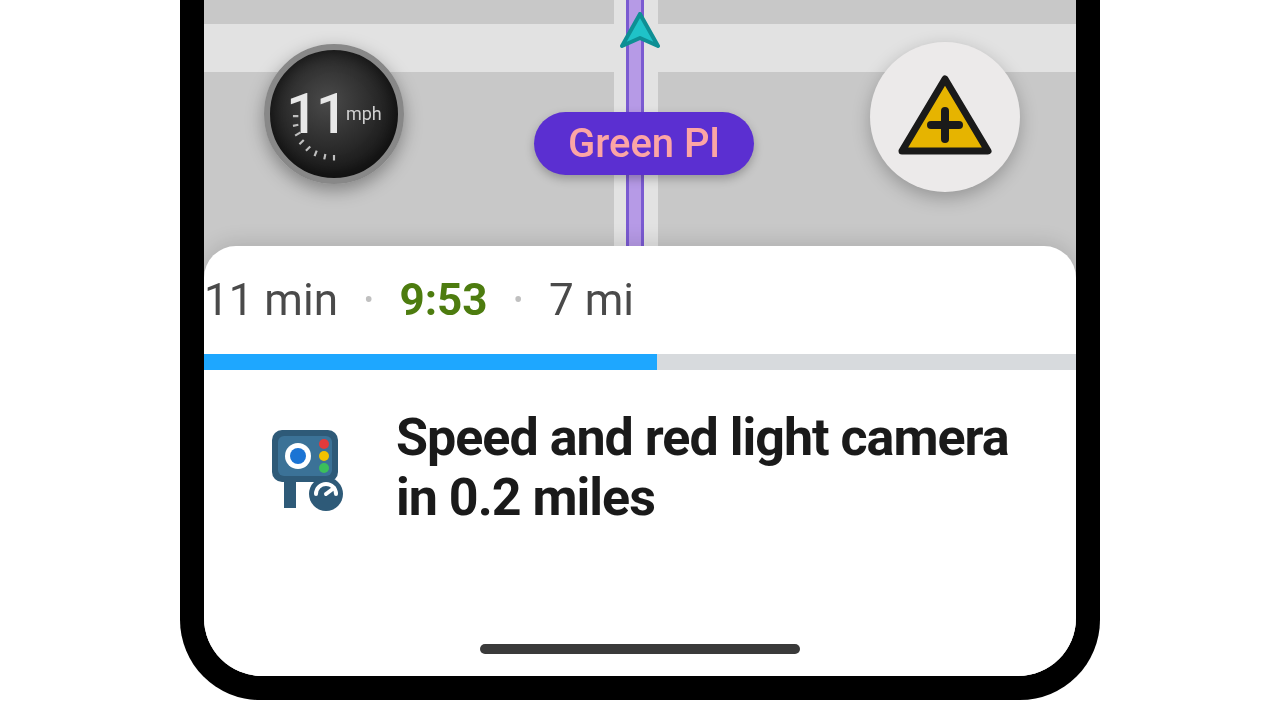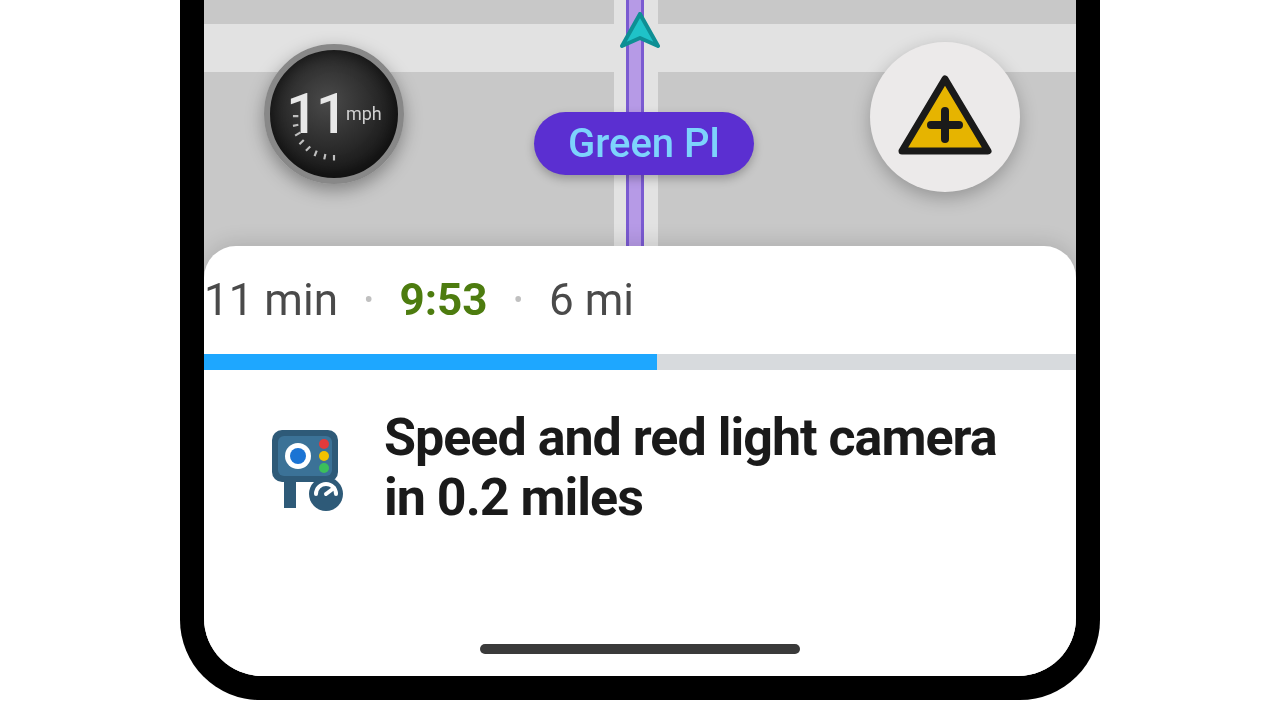--- a/index.html
+++ b/index.html
@@ -55,21 +55,21 @@
     color:#e8e8e8;
   }
   .speedo .num { font-size:56px; font-weight:500; line-height:1; letter-spacing:-2px;}
   .speedo .unit { font-size:18px; margin-top:-2px; color:#d0d0d0;}
   .speedo .ticks {
     position:absolute; inset:10px; border-radius:50%;
   }
   
   .street-pill {
     position:absolute; left:330px; top:488px;
-    background:#5b2fd1; color:#7dd3fc; font-size:40px; font-weight:500;
+    background:#5b2fd1; color:#fca5a5; font-size:40px; font-weight:500;
     padding:8px 34px; border-radius:40px;
     box-shadow:0 4px 10px rgba(0,0,0,.25);
   }
   
   .report-btn {
     position:absolute; right:56px; top:418px;
     width:150px; height:150px; border-radius:50%;
     background:#eceaea;
     box-shadow:0 6px 18px rgba(0,0,0,.25);
     display:flex; align-items:center; justify-content:center;
@@ -87,21 +87,21 @@
   }
   .eta-row .dot { color:#c0c0c0; font-size:28px; transform:translateY(-6px);}
   .eta-row .bold { font-weight:700; color:#4d7c0f;}
   .progress-track {
     margin-top:28px; height:16px; background:#d7dadd; position:relative;
   }
   .progress-fill {
     position:absolute; left:0; top:0; bottom:0; background:#1ea7ff;
   }
   .alert-row {
-    display:flex; align-items:center; gap:20px;
+    display:flex; align-items:center; gap:32px;
     padding:38px 48px 0 60px;
   }
   .alert-text {
     font-size:52px; font-weight:700; color:#1a1a1a; line-height:1.15; letter-spacing:-1px;
   }
   .home-indicator {
     position:absolute; bottom:22px; left:50%; transform:translateX(-50%);
     width:320px; height:10px; background:#3a3a3a; border-radius:6px;
   }
 </style>
@@ -150,21 +150,21 @@
         <line x1="35" y1="52" x2="63" y2="52" stroke="#1a1a1a" stroke-width="8" stroke-linecap="round"></line>
       </svg>
     </div>
 
     <div class="sheet">
       <div class="eta-row">
         <span>11 min</span>
         <span class="dot">•</span>
         <span class="bold">9:53</span>
         <span class="dot">•</span>
-        <span>6 mi</span>
+        <span>7 mi</span>
       </div>
       <div class="progress-track">
         <div class="progress-fill" style="width:52%"></div>
       </div>
       <div class="alert-row">
         <span>
           <svg width="100" height="100" viewBox="0 0 100 100">
             <rect x="8" y="14" width="66" height="52" rx="10" fill="#2e5a78"></rect>
             <rect x="14" y="20" width="54" height="40" rx="6" fill="#3b7297"></rect>
             <circle cx="34" cy="40" r="13" fill="#fff"></circle>

